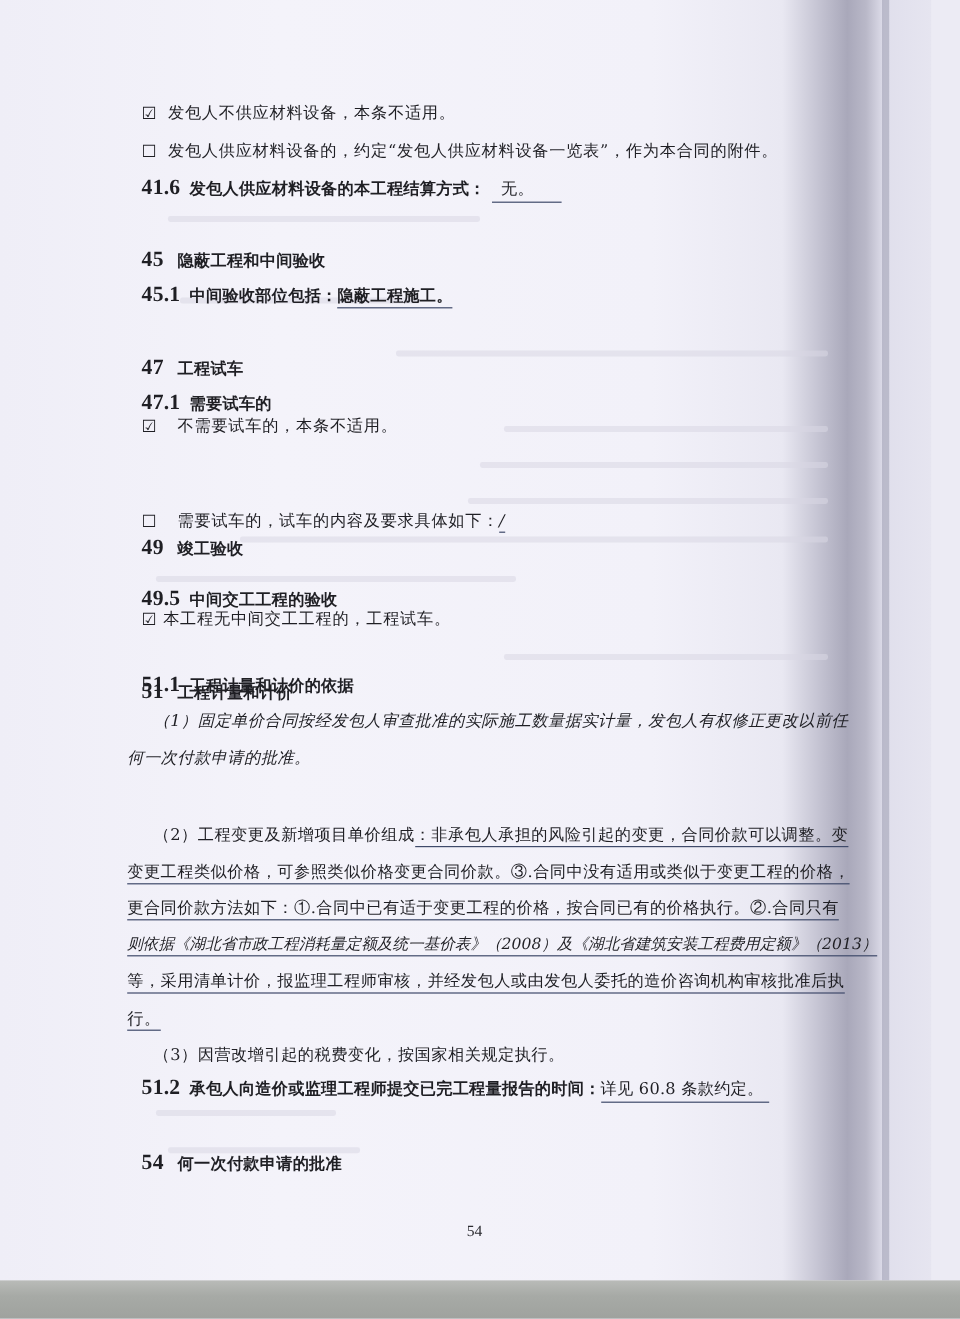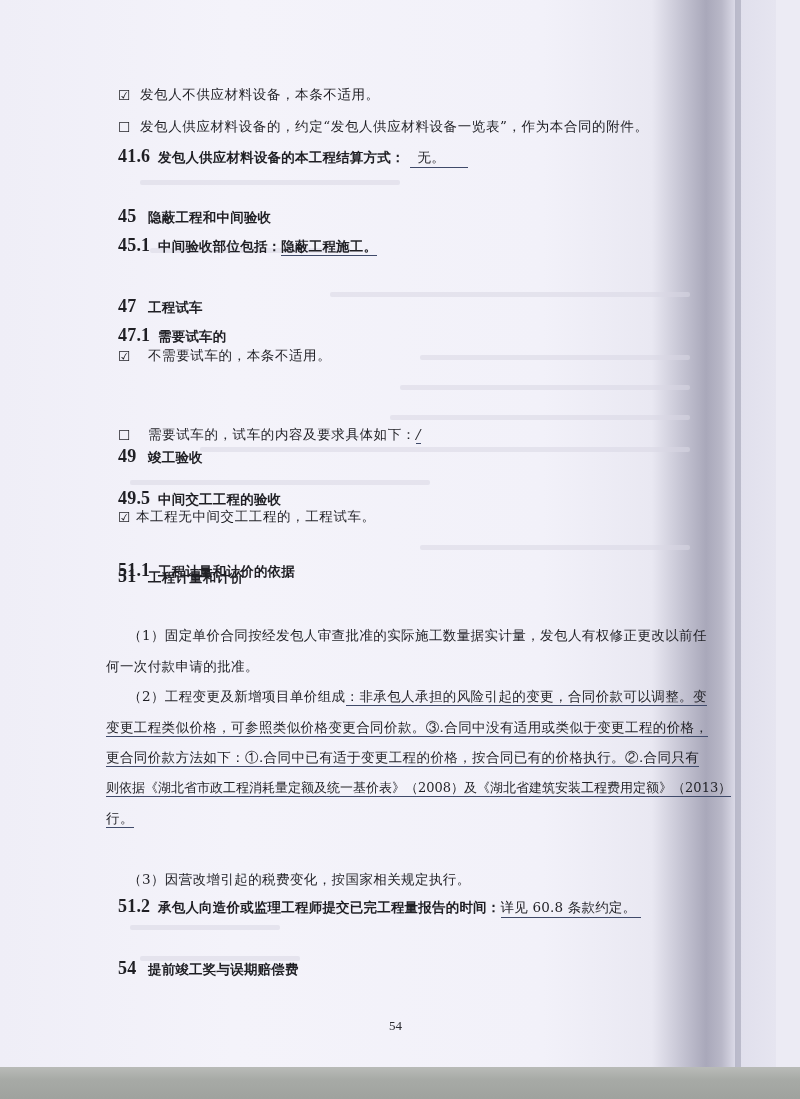--- a/index.html
+++ b/index.html
@@ -169,42 +169,43 @@
     <span class="cb" style="border:none;width:12px;height:12px;font-size:14px;line-height:12px;margin-right:6px;">☑</span><span>本工程无中间交工工程的，工程试车。</span>
   </div>
 
   <div class="line bold" style="top:566px;">
     <span class="num w30">51</span><span>工程计量和计价</span>
   </div>
   <div class="line bold" style="top:560px;">
     <span class="num w40">51.1</span><span>工程计量和计价的依据</span>
   </div>
 
-  <div class="para" style="top:620px;">
+  <div class="para" style="top:586px;font-style:italic;">
     <span class="p-line" style="padding-left:10px;">（1）固定单价合同按经发包人审查批准的实际施工数量据实计量，发包人有权修正更改以前任</span>
     <span class="p-line" style="margin-left:-12px;">何一次付款申请的批准。</span>
   </div>
 
   <div class="para" style="top:681px;">
     <span class="p-line" style="padding-left:10px;"><span>（2）工程变更及新增项目单价组成</span><span class="u">：非承包人承担的风险引起的变更，合同价款可以调整。变</span></span>
     <span class="p-line" style="margin-left:-12px;"><span class="u">变更工程类似价格，可参照类似价格变更合同价款。③.合同中没有适用或类似于变更工程的价格，</span></span>
     <span class="p-line" style="margin-left:-12px;"><span class="u">更合同价款方法如下：①.合同中已有适于变更工程的价格，按合同已有的价格执行。②.合同只有</span></span>
-    <span class="p-line" style="margin-left:-12px;letter-spacing:0px;font-size:13px;"><span class="u">则依据《湖北省市政工程消耗量定额及统一基价表》（2008）及《湖北省建筑安装工程费用定额》（2013）</span></span>
+    <span class="p-line" style="margin-left:-12px;letter-spacing:0px;font-size:13px;font-style:italic;"><span class="u">则依据《湖北省市政工程消耗量定额及统一基价表》（2008）及《湖北省建筑安装工程费用定额》（2013）</span></span>
+    <span class="p-line" style="margin-left:-12px;"><span class="u">等，采用清单计价，报监理工程师审核，并经发包人或由发包人委托的造价咨询机构审核批准后执</span></span>
     <span class="p-line" style="margin-left:-12px;"><span class="u">行。</span></span>
   </div>
 
   <div class="para" style="top:864px;">
     <span class="p-line" style="padding-left:10px;">（3）因营改增引起的税费变化，按国家相关规定执行。</span>
   </div>
 
   <div class="line bold" style="top:896px;">
     <span class="num w40">51.2</span><span>承包人向造价或监理工程师提交已完工程量报告的时间：</span><span class="u-pad" style="font-weight:normal;width:140px;">详见 60.8 条款约定。</span>
   </div>
 
   <div class="line bold" style="top:958px;">
-    <span class="num w30">54</span><span>提前竣工奖与误期赔偿费</span>
+    <span class="num w30">54</span><span>何一次付款申请的批准</span>
   </div>
 
   <div class="pageno">54</div>
 </div>
 
 <div class="spine-shadow"></div>
 <div class="scanner-bed"></div>
 
 </body></html>

